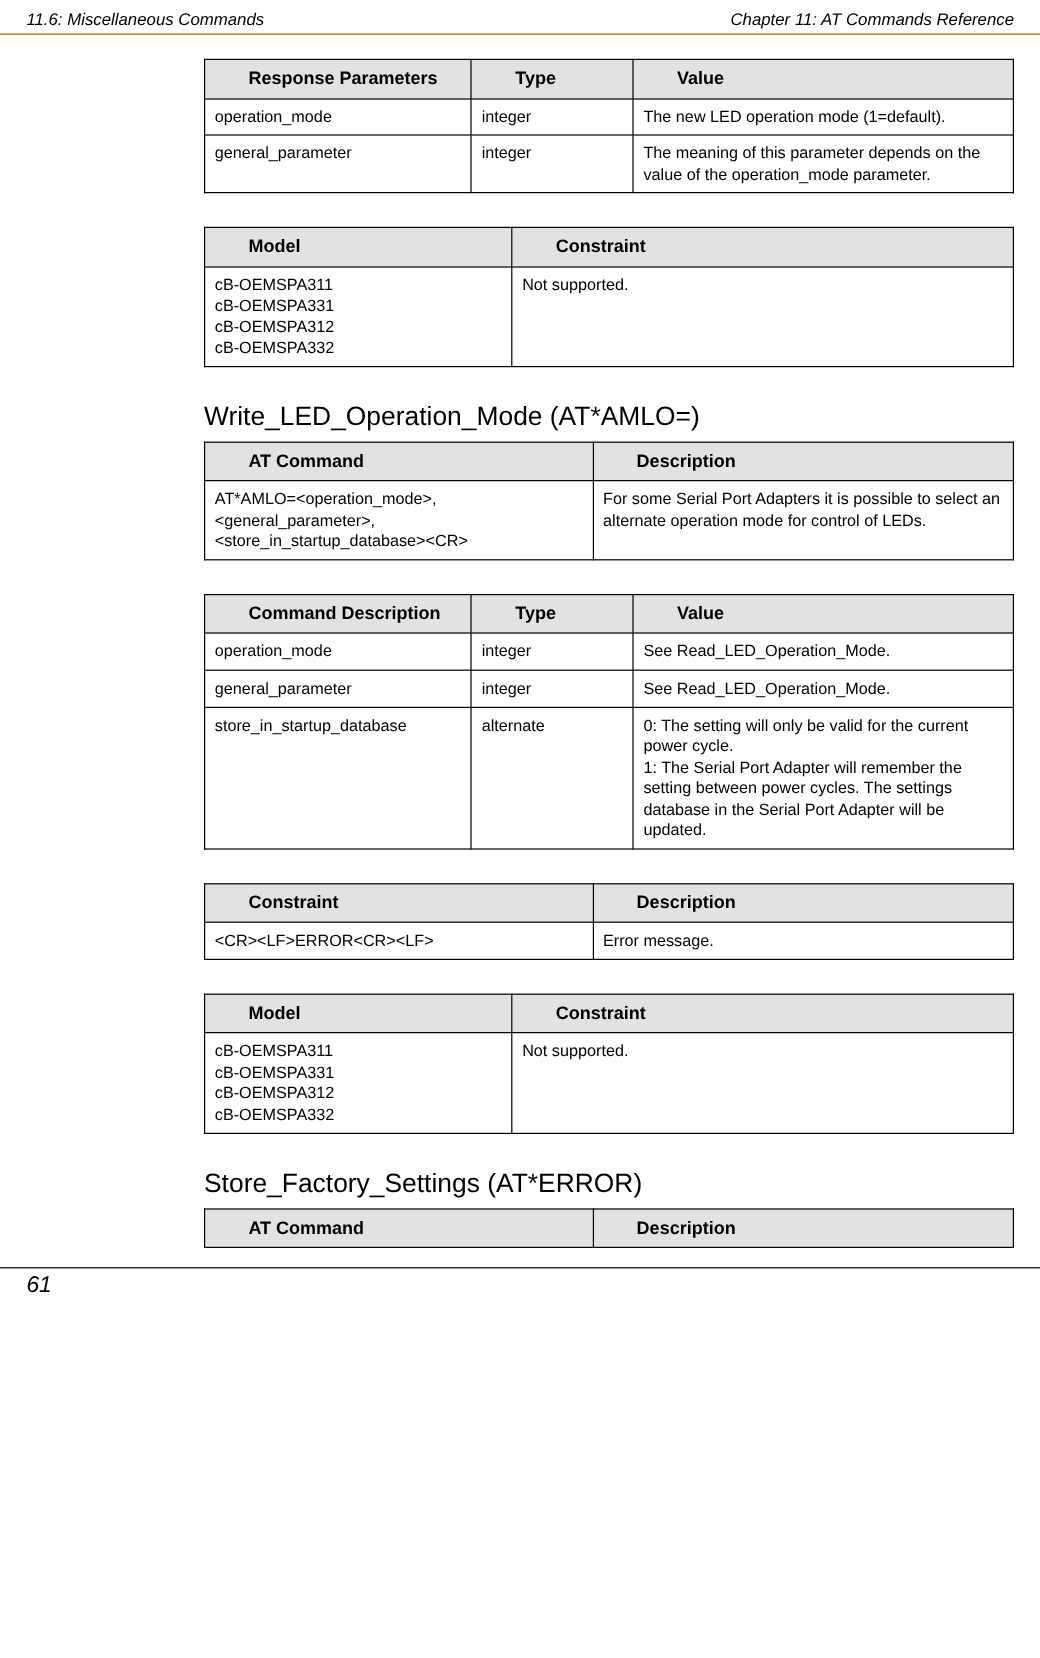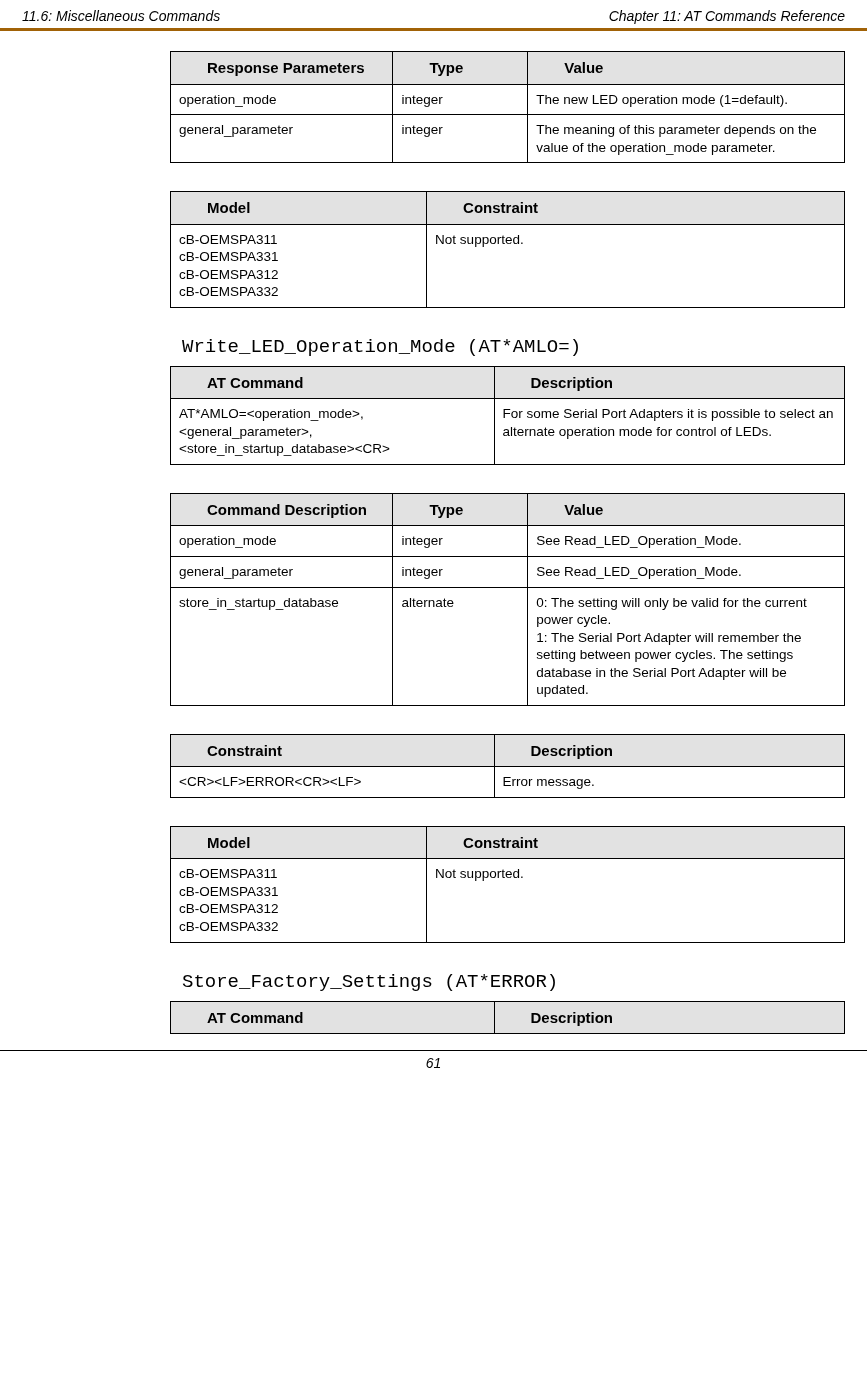--- a/index.html
+++ b/index.html
@@ -10,31 +10,31 @@
       margin: 0 auto;
       padding: 0;
       color: #000;
     }
     .header-bar {
       display: flex;
       justify-content: space-between;
       padding: 8px 22px 4px;
       font-style: italic;
       font-size: 14px;
-      border-bottom: 3px solid #a16207;
+      border-bottom: 1px solid #a16207;
       font-family: "Trebuchet MS", Arial, sans-serif;
     }
     .content {
       padding: 20px 22px 10px 170px;
     }
     .section-title {
-      font-family: Liberation Mono, monospace;
-      font-size: 19px;
+      font-family: Liberation Sans, sans-serif;
+      font-size: 22px;
       font-weight: normal;
-      margin: 16px 12px 8px;
+      margin: 16px 0 8px;
     }
     table {
       border-collapse: collapse;
       width: 100%;
       margin-bottom: 28px;
     }
     th, td {
       border: 1px solid #000;
       padding: 6px 8px;
       text-align: left;
@@ -44,25 +44,25 @@
     }
     th {
       background: #e2e2e2;
       font-family: Verdana, Arial, sans-serif;
       font-weight: bold;
       font-size: 15px;
       padding-left: 36px;
     }
     .footer {
       display: flex;
-      justify-content: center;
+      justify-content: flex-start;
       border-top: 1px solid #000;
       padding: 4px 22px 20px;
       font-style: italic;
-      font-size: 14px;
+      font-size: 19px;
       font-family: "Trebuchet MS", Arial, sans-serif;
     }
     .col-narrow-1 { width: 33%; }
     .col-narrow-2 { width: 20%; }
     .col-2-a { width: 38%; }
     .col-half-a { width: 48%; }
   </style>
 </head>
 <body>
 

